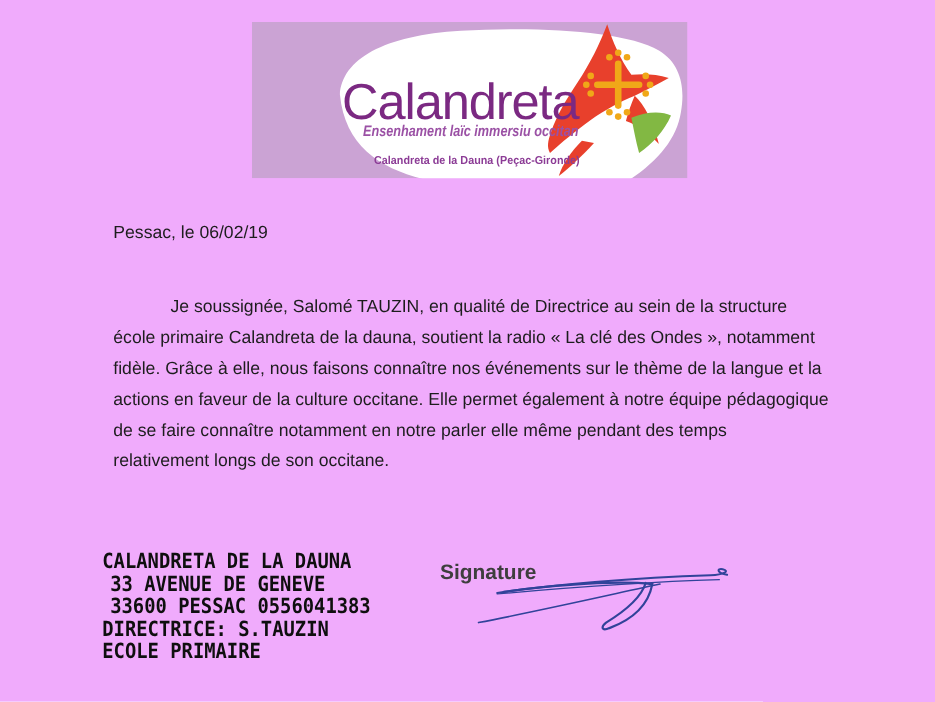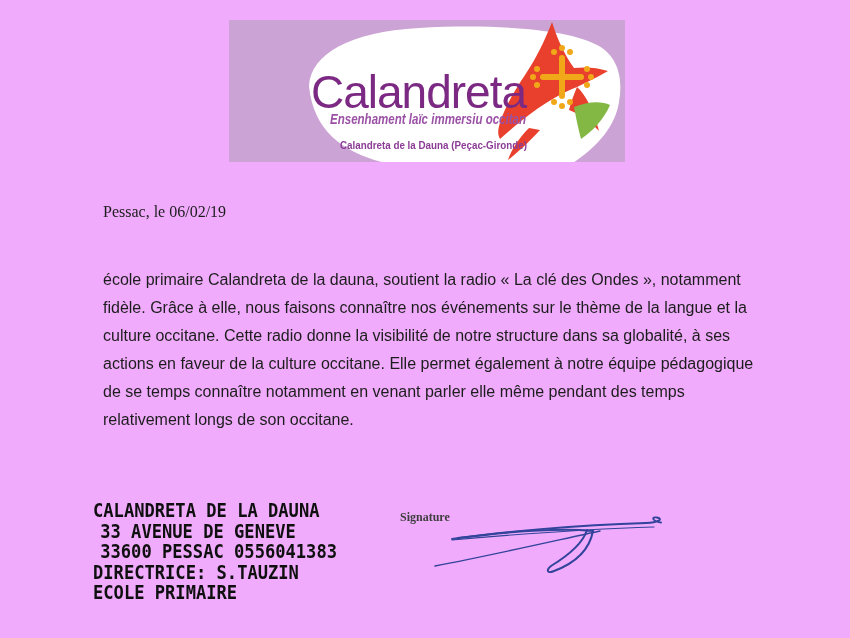--- a/index.html
+++ b/index.html
@@ -21,21 +21,21 @@
     font-family:"Liberation Sans",sans-serif;
     font-style:italic;
     font-weight:600;
   }
   .logo-caption-text{
     font-family:"Liberation Sans",sans-serif;
     font-weight:700;
   }
   .date-line{
     position:absolute;left:103px;top:203px;
-    font-size:16px;color:#1d1d1d;font-family:Liberation Serif, serif;
+    font-size:16px;color:#1d1d1d;
   }
   .letter-body{
     position:absolute;left:103px;top:266px;
     font-size:16px;color:#1d1d1d;
   }
   .body-line{
     height:28px;line-height:28px;white-space:nowrap;
   }
   .body-line.first{padding-left:52px;}
   .stamp{
@@ -44,21 +44,21 @@
     font-weight:bold;
     font-size:19px;
     color:#0f0f0f;
     transform:scaleX(0.9);
     transform-origin:left top;
   }
   .stamp-line{height:20.5px;line-height:20.5px;white-space:nowrap;}
   .stamp-line.shift{padding-left:8px;}
   .signature-label{
     position:absolute;left:400px;top:510px;
-    font-size:12px;font-weight:700;color:#3e3e3e;font-family:Liberation Serif, serif;
+    font-size:19px;font-weight:700;color:#3e3e3e;
   }
   .signature-svg{position:absolute;left:428px;top:512px;}
 </style>
 </head>
 <body>
 
 <div class="page">
 
   <div class="banner">
     <svg width="396" height="142" viewBox="0 0 396 142">
@@ -97,25 +97,25 @@
 
       <text x="82" y="88" font-size="46" class="logo-title-text" textLength="215" lengthAdjust="spacingAndGlyphs" fill="#7b2982">Calandreta</text>
       <text x="101" y="104" font-size="14" class="logo-subtitle-text" textLength="196" lengthAdjust="spacingAndGlyphs" fill="#9b51a5">Ensenhament laïc immersiu occitan</text>
       <text x="111" y="129" font-size="10.5" class="logo-caption-text" textLength="187" lengthAdjust="spacingAndGlyphs" fill="#8c3c96">Calandreta de la Dauna (Peçac-Gironde)</text>
     </svg>
   </div>
 
   <div class="date-line">Pessac, le 06/02/19</div>
 
   <div class="letter-body">
+    <div class="body-line first">Je soussignée, Salomé TAUZIN, en qualité de Directrice au sein de la structure</div>
     <div class="body-line">école primaire Calandreta de la dauna, soutient la radio « La clé des Ondes », notamment</div>
     <div class="body-line">fidèle. Grâce à elle, nous faisons connaître nos événements sur le thème de la langue et la</div>
-    <div class="body-line">culture occitane. Cette radio donne la visibilité de notre structure dans sa globalité, à ses</div>
     <div class="body-line">actions en faveur de la culture occitane. Elle permet également à notre équipe pédagogique</div>
-    <div class="body-line">de se temps connaître notamment en venant parler elle même pendant des temps</div>
+    <div class="body-line">de se faire connaître notamment en notre parler elle même pendant des temps</div>
     <div class="body-line">relativement longs de son occitane.</div>
   </div>
 
   <div class="stamp">
     <div class="stamp-line">CALANDRETA DE LA DAUNA</div>
     <div class="stamp-line shift">33 AVENUE DE GENEVE</div>
     <div class="stamp-line shift">33600 PESSAC 0556041383</div>
     <div class="stamp-line">DIRECTRICE: S.TAUZIN</div>
     <div class="stamp-line">ECOLE PRIMAIRE</div>
   </div>

